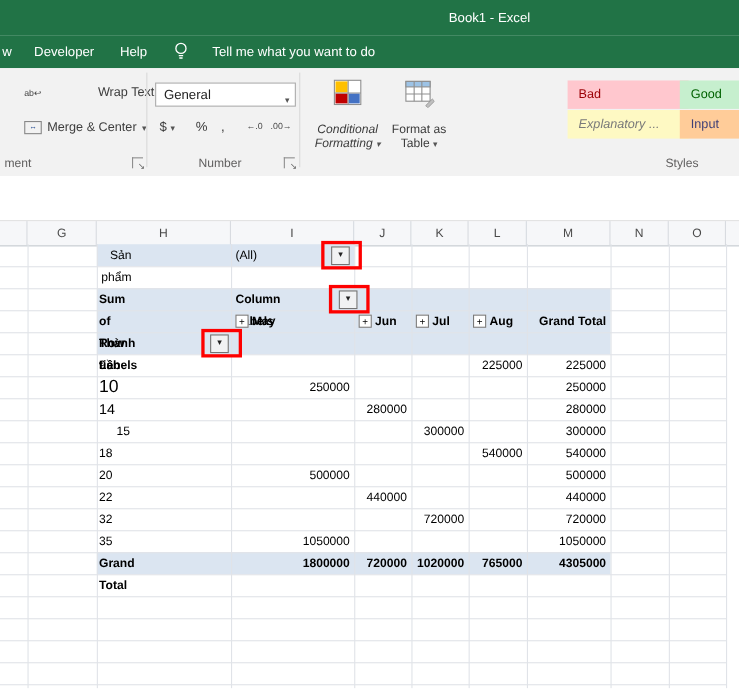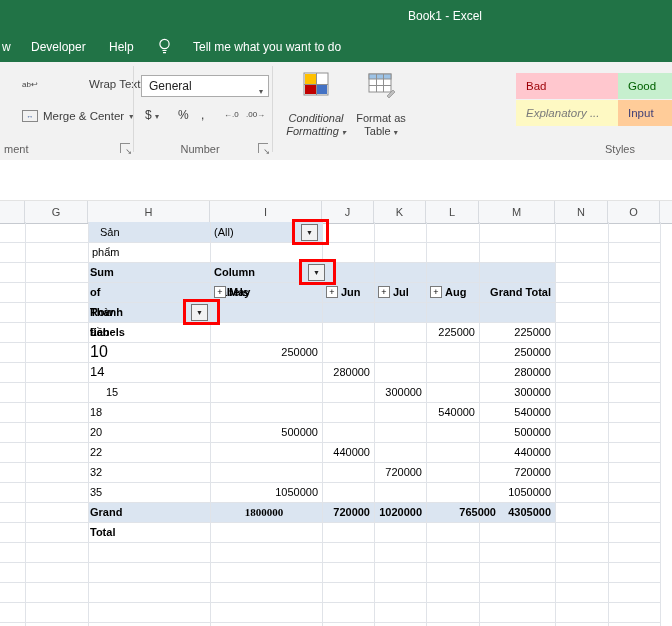--- a/index.html
+++ b/index.html
@@ -212,24 +212,24 @@
       <div style="position: absolute; left: 90px; top: 282px; height: 20px; line-height: 20px; font-size: 11px; color: rgb(0, 0, 0);">22</div>
       <div style="position: absolute; left: 322px; top: 282px; width: 48px; height: 20px; line-height: 20px; font-size: 11px; text-align: right; font-weight: normal; color: rgb(0, 0, 0);">440000</div>
       <div style="position: absolute; left: 479px; top: 282px; width: 72px; height: 20px; line-height: 20px; font-size: 11px; text-align: right; font-weight: normal; color: rgb(0, 0, 0);">440000</div>
       <div style="position: absolute; left: 90px; top: 302px; height: 20px; line-height: 20px; font-size: 11px; color: rgb(0, 0, 0);">32</div>
       <div style="position: absolute; left: 374px; top: 302px; width: 48px; height: 20px; line-height: 20px; font-size: 11px; text-align: right; font-weight: normal; color: rgb(0, 0, 0);">720000</div>
       <div style="position: absolute; left: 479px; top: 302px; width: 72px; height: 20px; line-height: 20px; font-size: 11px; text-align: right; font-weight: normal; color: rgb(0, 0, 0);">720000</div>
       <div style="position: absolute; left: 90px; top: 322px; height: 20px; line-height: 20px; font-size: 11px; color: rgb(0, 0, 0);">35</div>
       <div style="position: absolute; left: 210px; top: 322px; width: 108px; height: 20px; line-height: 20px; font-size: 11px; text-align: right; font-weight: normal; color: rgb(0, 0, 0);">1050000</div>
       <div style="position: absolute; left: 479px; top: 322px; width: 72px; height: 20px; line-height: 20px; font-size: 11px; text-align: right; font-weight: normal; color: rgb(0, 0, 0);">1050000</div>
       <div style="position: absolute; left: 90px; top: 342px; height: 20px; line-height: 20px; font-size: 11px; color: rgb(0, 0, 0); font-weight: bold;">Grand Total</div>
-      <div style="position: absolute; left: 210px; top: 342px; width: 108px; height: 24px; line-height: 20px; font-size: 11px; text-align: center; font-weight: bold; color: rgb(0, 0, 0); font-family: Liberation Serif, serif;">1800000</div>
+      <div style="position: absolute; left: 210px; top: 342px; width: 108px; height: 24px; line-height: 20px; font-size: 11px; text-align: right; font-weight: bold; color: rgb(0, 0, 0);">1800000</div>
       <div style="position: absolute; left: 322px; top: 342px; width: 48px; height: 20px; line-height: 20px; font-size: 11px; text-align: right; font-weight: bold; color: rgb(0, 0, 0);">720000</div>
       <div style="position: absolute; left: 374px; top: 342px; width: 48px; height: 20px; line-height: 20px; font-size: 11px; text-align: right; font-weight: bold; color: rgb(0, 0, 0);">1020000</div>
-      <div style="position: absolute; left: 447px; top: 342px; width: 49px; height: 20px; line-height: 20px; font-size: 11px; text-align: right; font-weight: bold; color: rgb(0, 0, 0);">765000</div>
+      <div style="position: absolute; left: 426px; top: 342px; width: 49px; height: 20px; line-height: 20px; font-size: 11px; text-align: right; font-weight: bold; color: rgb(0, 0, 0);">765000</div>
       <div style="position: absolute; left: 479px; top: 342px; width: 72px; height: 20px; line-height: 20px; font-size: 11px; text-align: right; font-weight: bold; color: rgb(0, 0, 0);">4305000</div>
     </div>
 
   <div class="abs ddbtn" style="left:301px;top:64px;">▼</div>
   <div class="abs ddbtn" style="left:308px;top:104px;">▼</div>
   <div class="abs ddbtn" style="left:191px;top:144px;">▼</div>
 
   <div class="abs redbox" style="left:292px;top:59px;width:31px;height:20px;"></div>
   <div class="abs redbox" style="left:299px;top:99px;width:31px;height:20px;"></div>
   <div class="abs redbox" style="left:183px;top:139px;width:31px;height:20px;"></div>

